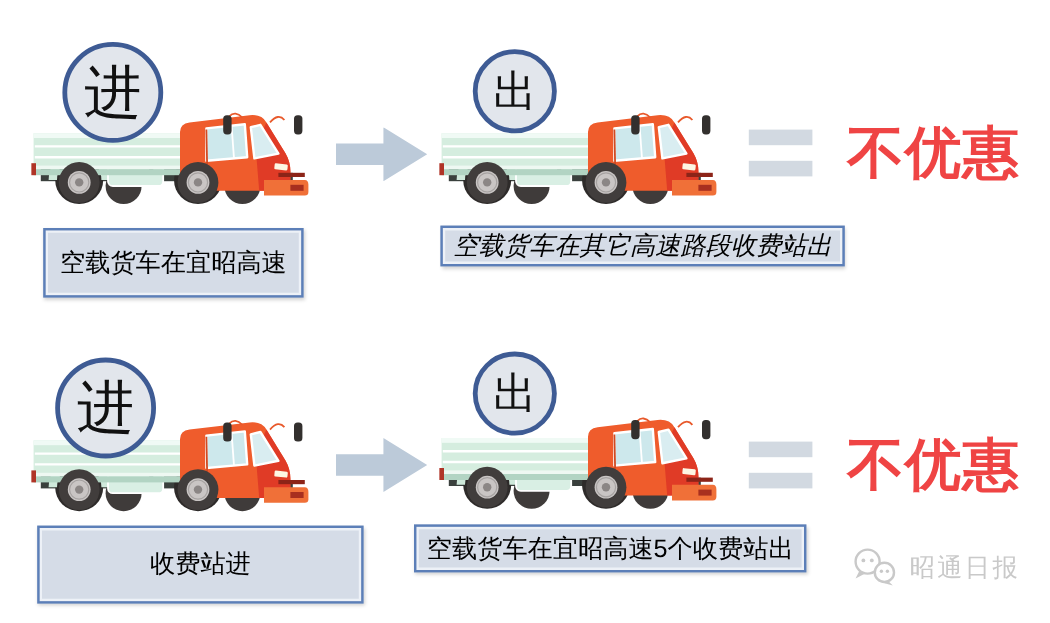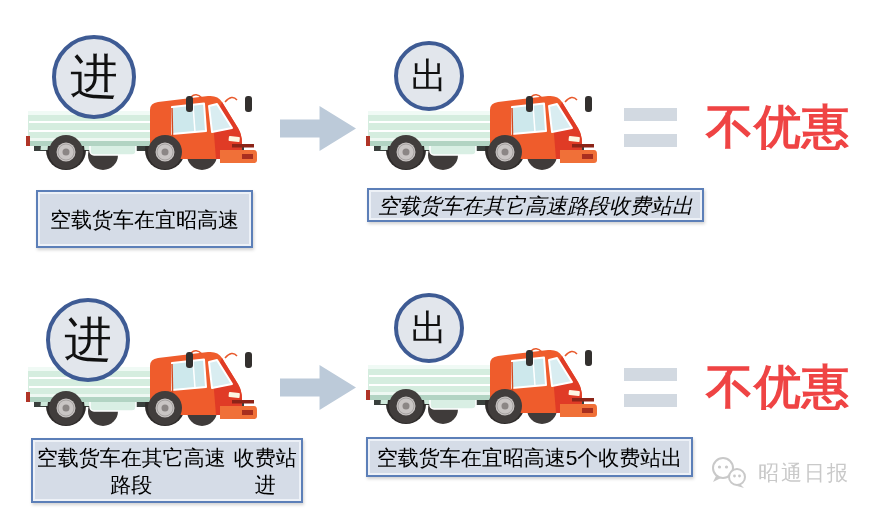--- a/index.html
+++ b/index.html
@@ -57,21 +57,21 @@
   
   .caption{
     position:absolute;box-sizing:border-box;border:2px solid #5c7fb8;background:#d5dce7;
     box-shadow:inset 0 0 0 2px #edf1f7,1px 2px 3px rgba(0,0,0,0.18);
     display:flex;flex-direction:row;align-items:center;justify-content:center;
     text-align:center;font-size:21px;line-height:27px;color:#000;font-weight:500;
   }
   .row-0 .caption-enter{left:36px;top:190px;width:217px;height:58px;}
   .row-0 .caption-exit{left:367px;top:188px;width:337px;height:34px;font-style:italic;}
   .row-1 .caption-enter{left:31px;top:180px;width:272px;height:65px;}
-  .row-1 .caption-exit{left:366px;top:179px;width:327px;height:40px;}
+  .row-1 .caption-exit{left:345px;top:179px;width:327px;height:40px;}
 
   
   .watermark{
     position:absolute;left:710px;top:456px;display:flex;align-items:center;gap:10px;
     color:#c9c9c9;font-size:21px;letter-spacing:2px;z-index:4;
   }
 </style>
 </head>
 <body>
 
@@ -283,21 +283,20 @@
 </div>
 
     <div class="equals">
       <span class="bar"></span>
       <span class="bar"></span>
     </div>
 
     <div class="result">不优惠</div>
 
     <div class="caption caption-enter">
-      <span class="line">空载货车在其它高速路段</span>
       <span class="line">收费站进</span>
     </div>
     <div class="caption caption-exit">
       <span class="line">空载货车在宜昭高速5个收费站出</span>
     </div>
   </section>
 
   <div class="watermark">
     <svg width="38" height="34" viewBox="0 0 38 34">
       <circle cx="13" cy="12" r="10" fill="#ffffff" stroke="#c9c9c9" stroke-width="2"></circle>

